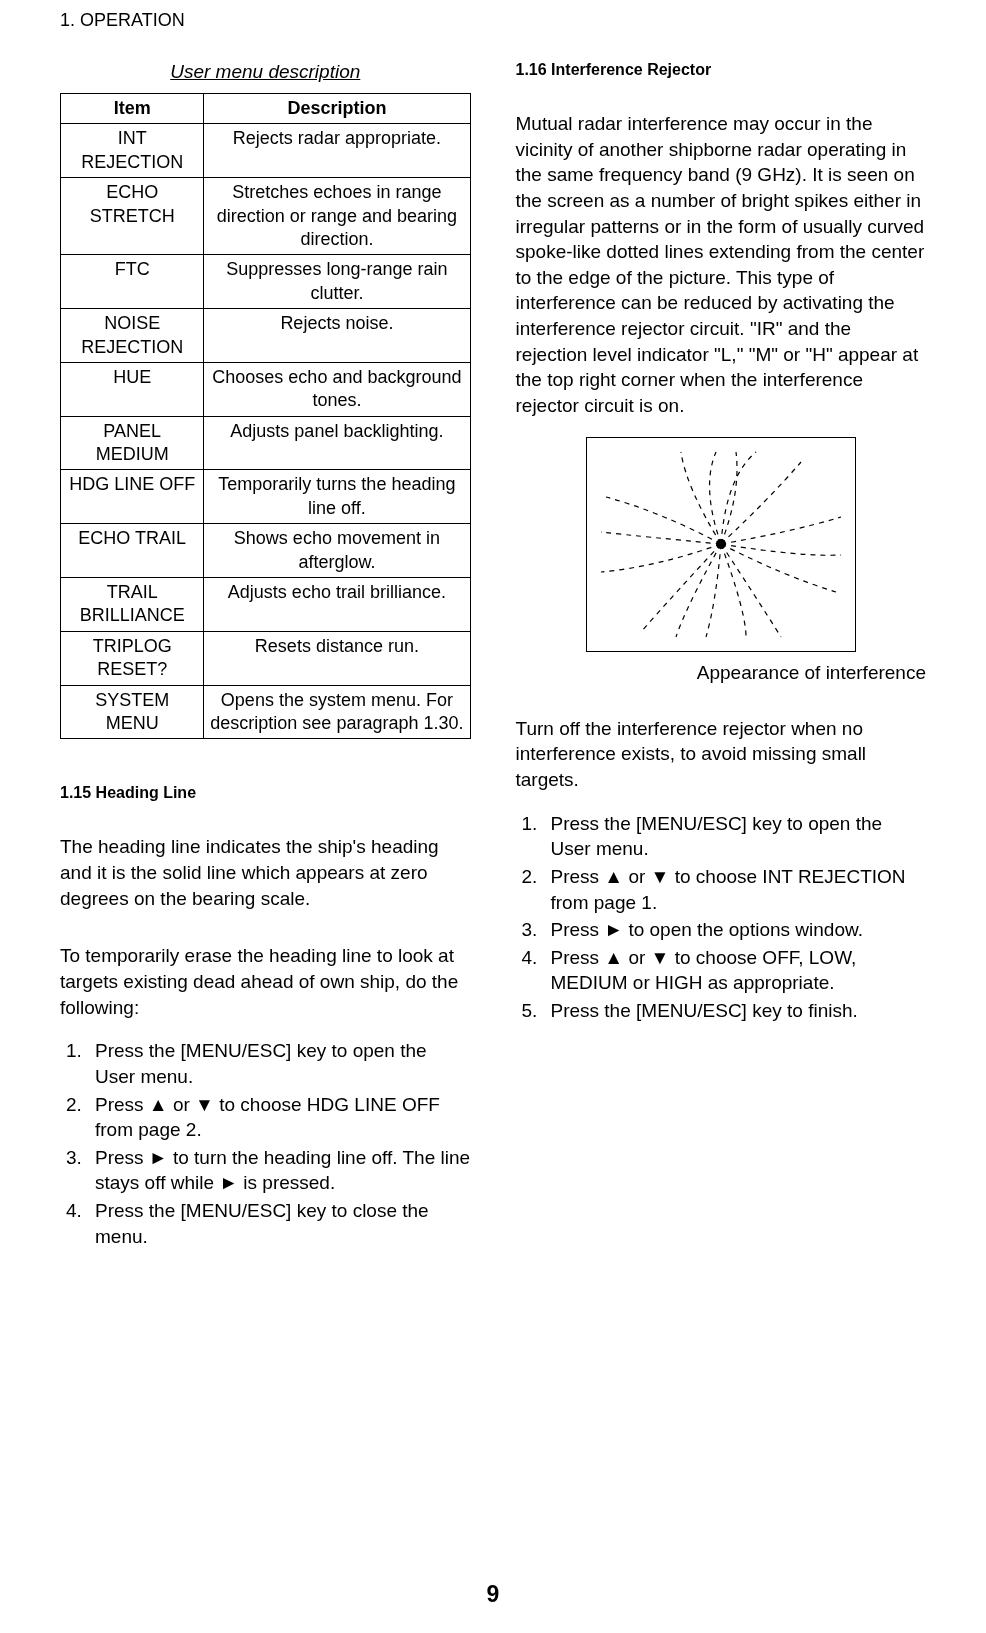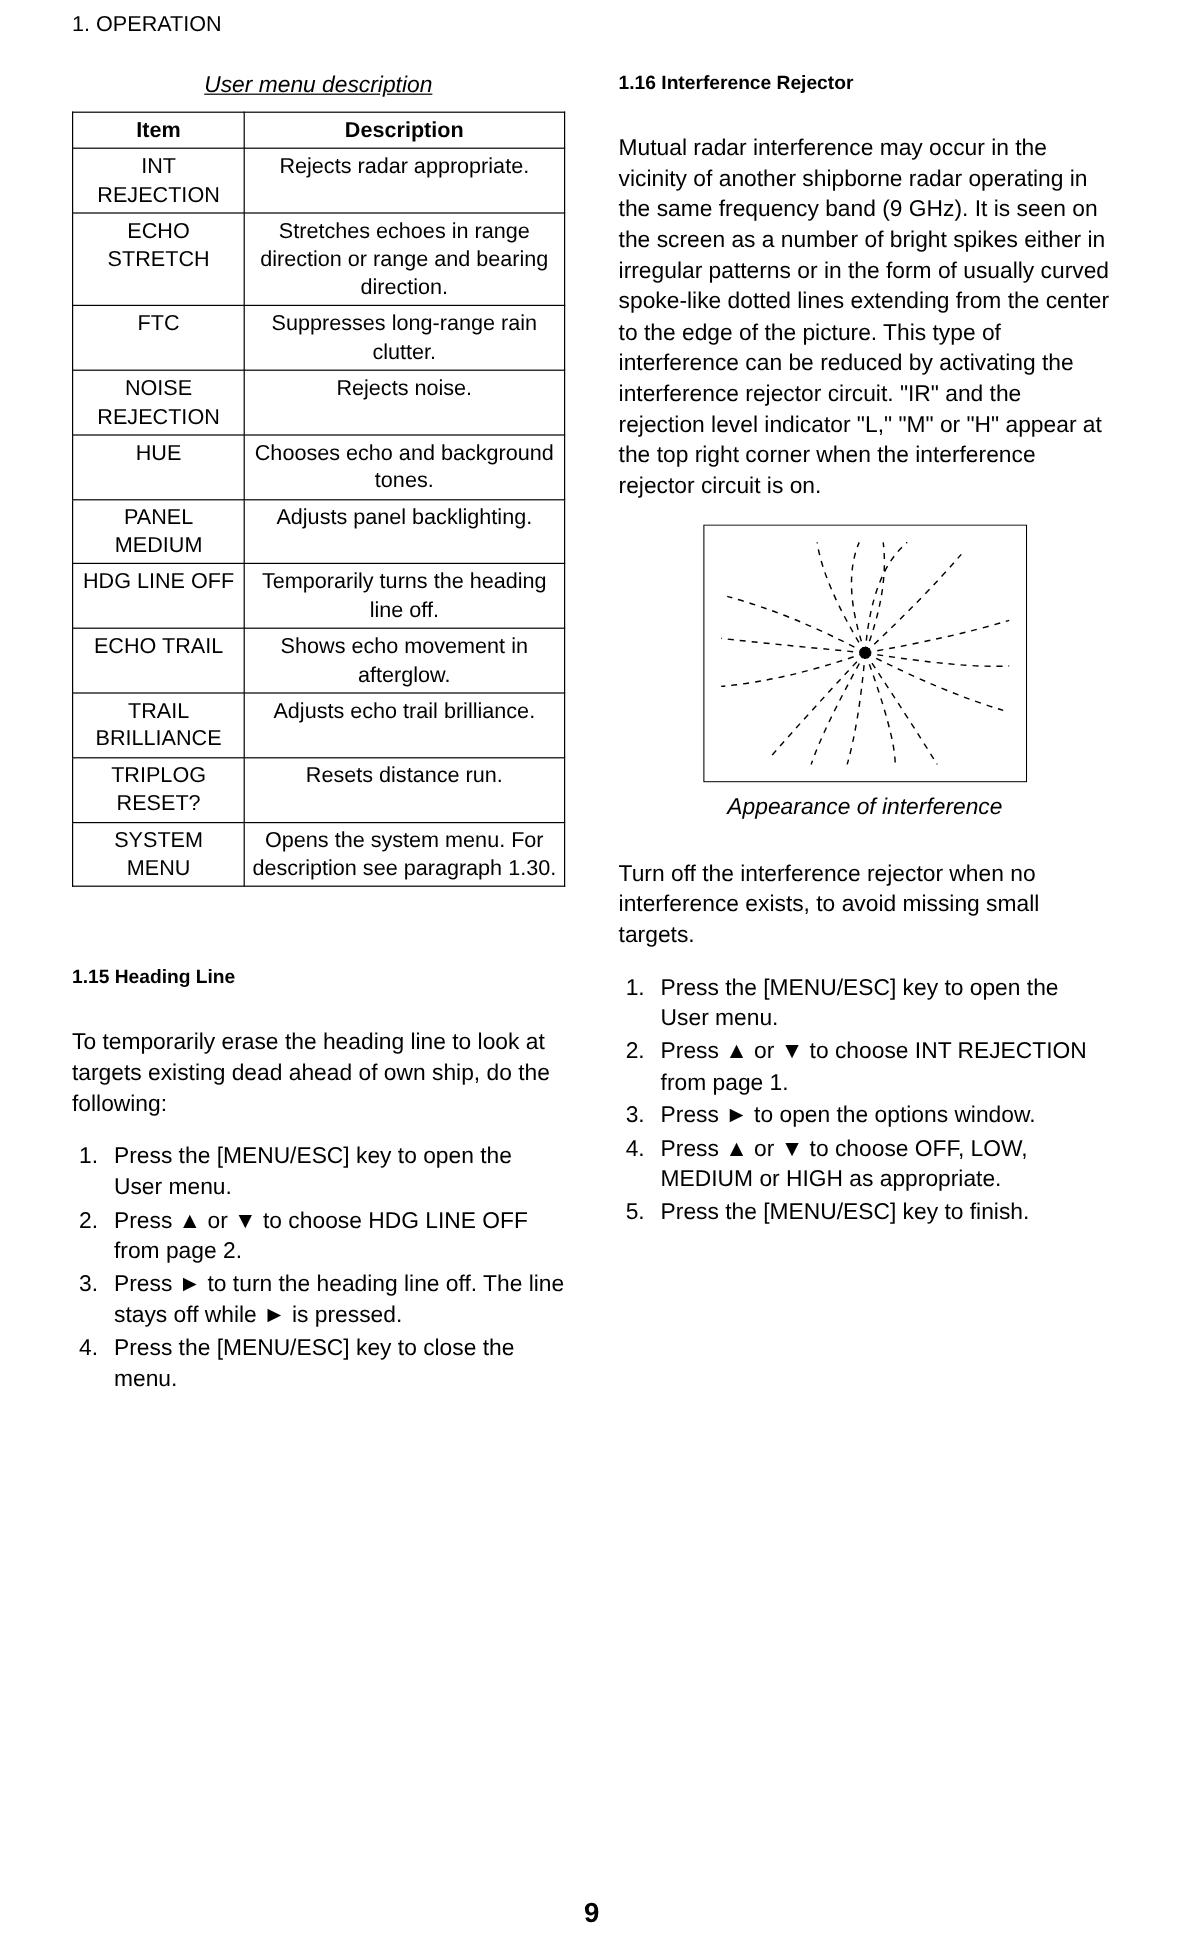--- a/index.html
+++ b/index.html
@@ -28,21 +28,21 @@
       text-align: center;
       font-style: italic;
       text-decoration: underline;
       font-size: 19px;
       margin-bottom: 10px;
     }
     table {
       border-collapse: collapse;
       width: 100%;
       border: 1.5px solid black;
-      margin-bottom: 67px;
+      margin-bottom: 45px;
     }
     th, td {
       border: 1px solid black;
       padding: 3px 6px;
       font-size: 18px;
       text-align: center;
       vertical-align: top;
       line-height: 1.3;
     }
     th {
@@ -70,22 +70,21 @@
     }
     ol li {
       padding-left: 8px;
       margin-bottom: 2px;
     }
     .figure-box {
       display: block;
       margin: 15px auto 10px auto;
     }
     .figure-caption {
-      text-align: center;
-      font-style: italic;
+      text-align: right;
       font-size: 19px;
       margin-bottom: 24px;
     }
     .page-number {
       position: absolute;
       bottom: 25px;
       left: 0;
       right: 0;
       text-align: center;
       font-size: 23px;
@@ -152,20 +151,21 @@
             <td>Resets distance run.</td>
           </tr>
         <tr>
             <td class="item-col">SYSTEM MENU</td>
             <td>Opens the system menu. For description see paragraph 1.30.</td>
           </tr>
       </tbody>
     </table>
 
     <h2>1.15 Heading Line</h2>
+    <p>The heading line indicates the ship's heading and it is the solid line which appears at zero degrees on the bearing scale.</p>
     <p>To temporarily erase the heading line to look at targets existing dead ahead of own ship, do the following:</p>
     <ol>
       <li>Press the [MENU/ESC] key to open the User menu.</li>
       <li>Press ▲ or ▼ to choose HDG LINE OFF from page 2.</li>
       <li>Press ► to turn the heading line off. The line stays off while ► is pressed.</li>
       <li>Press the [MENU/ESC] key to close the menu.</li>
     </ol>
 
   </div>
 

